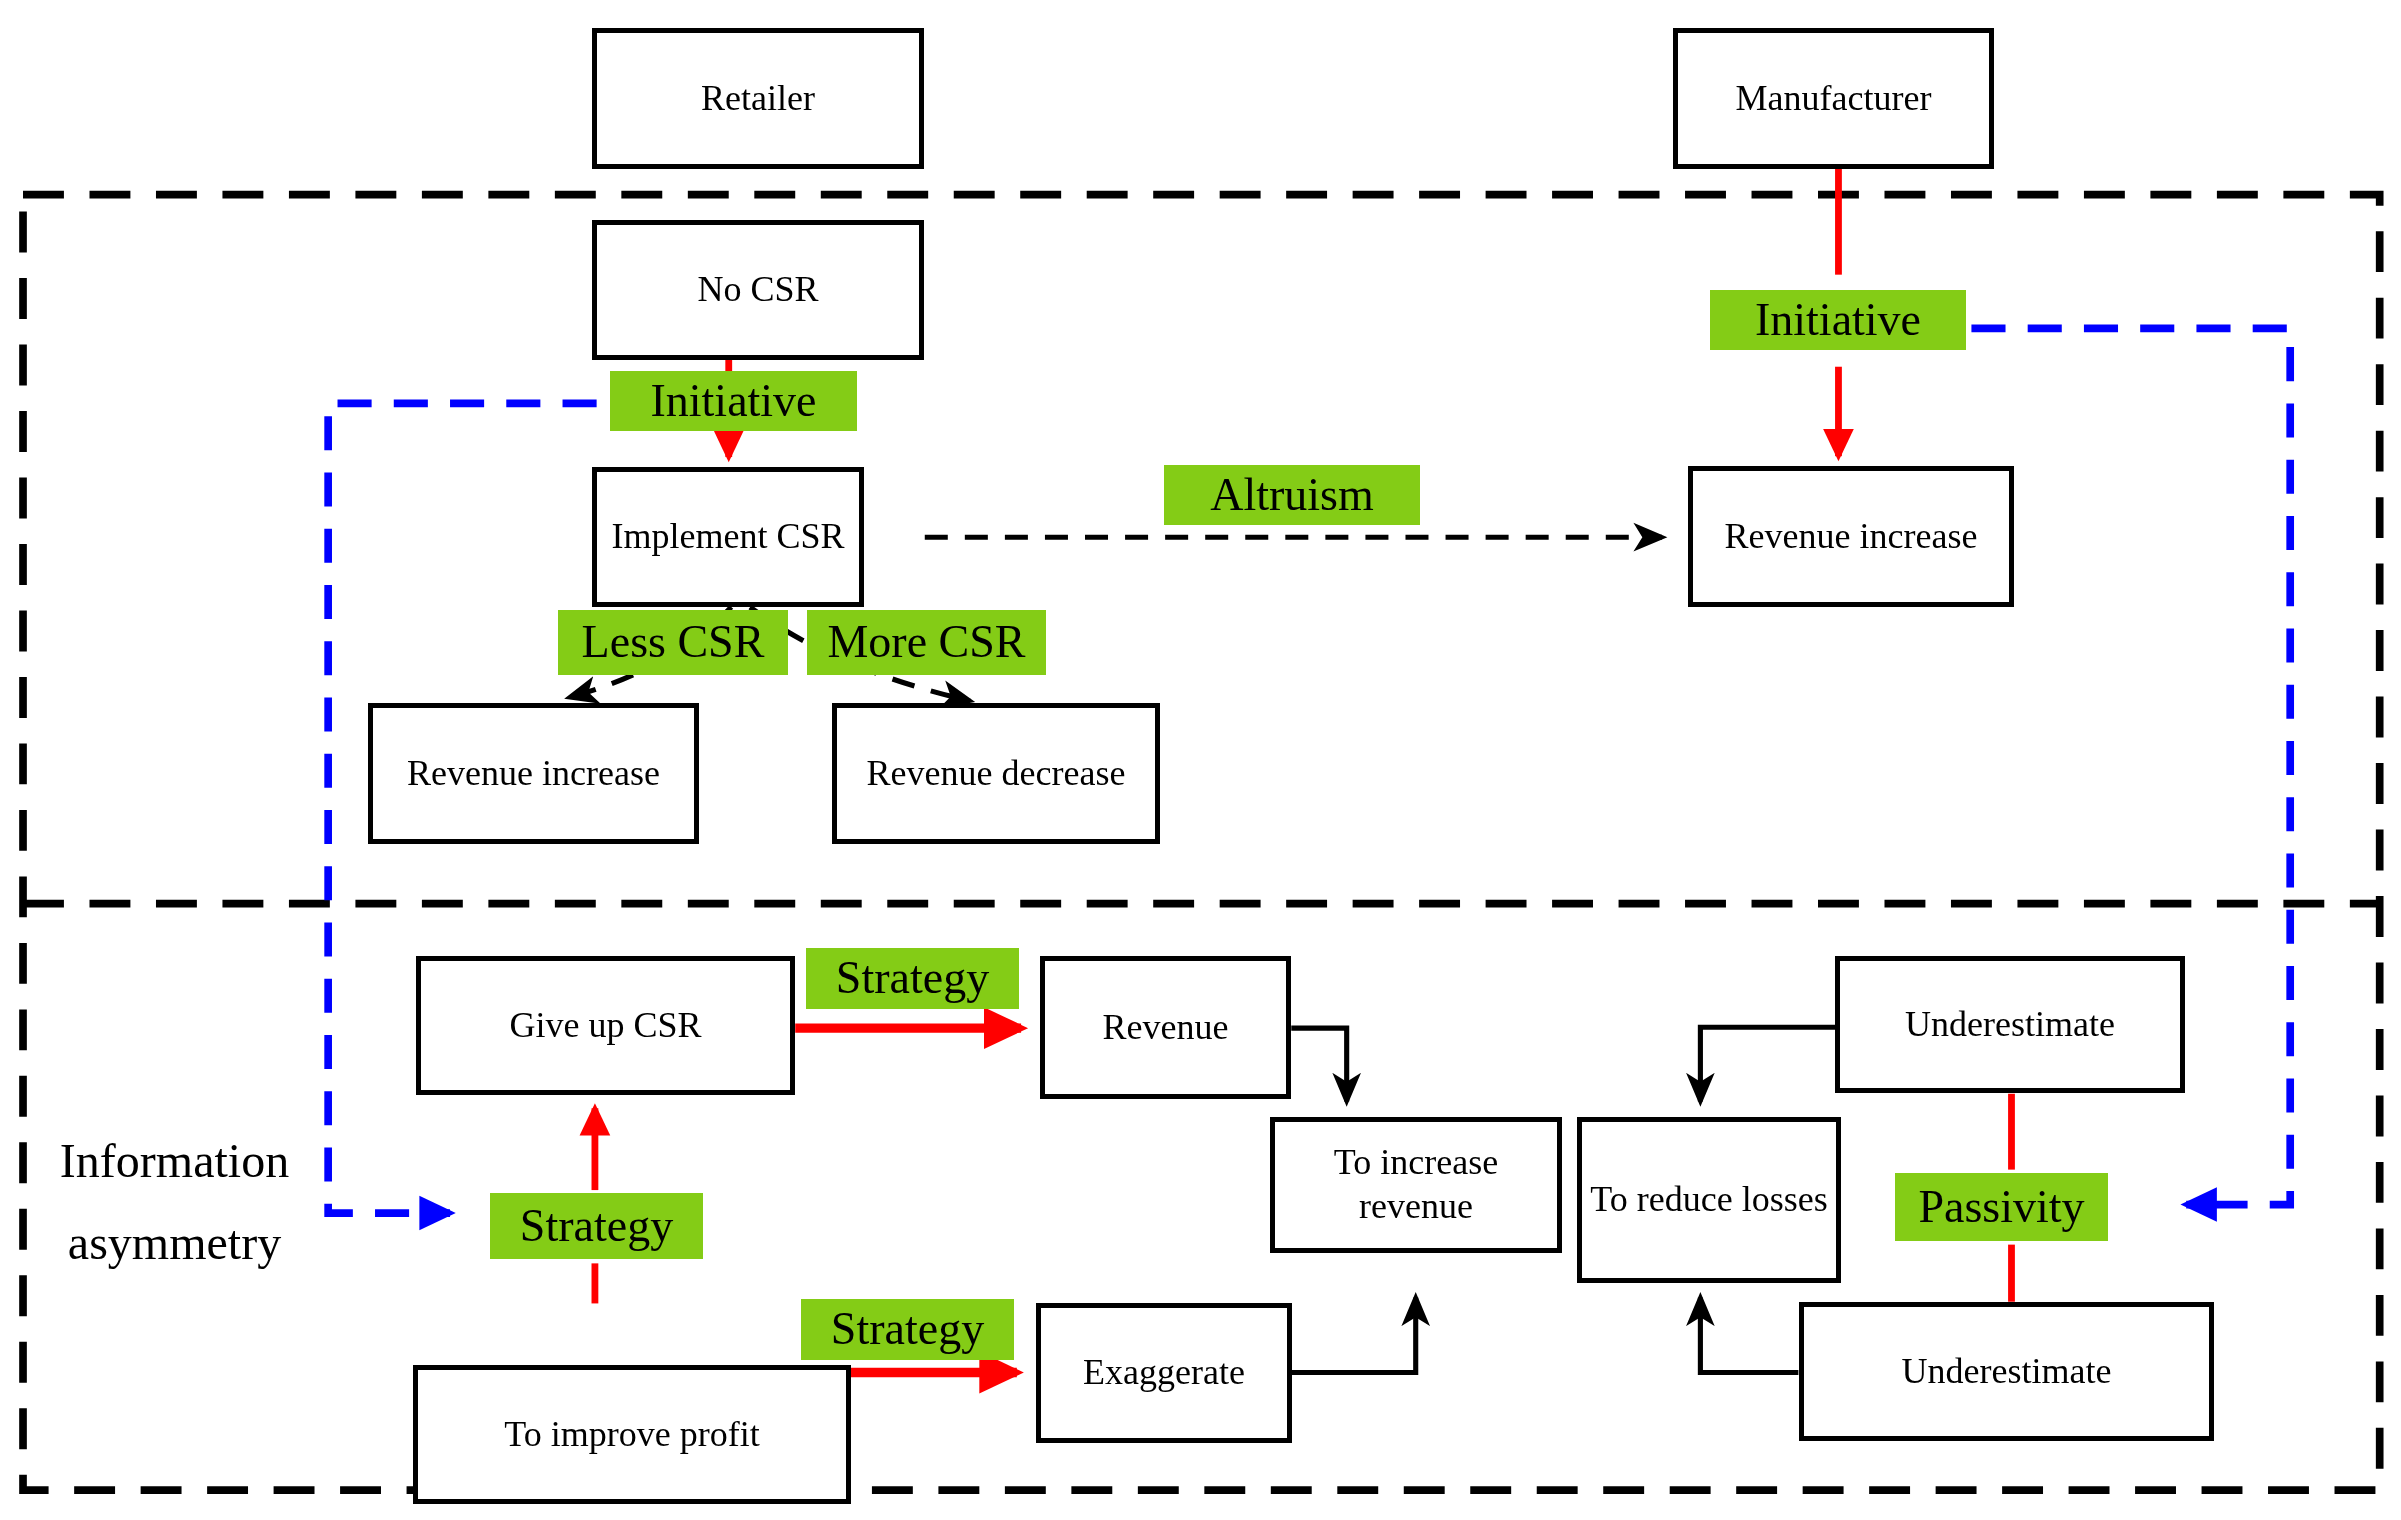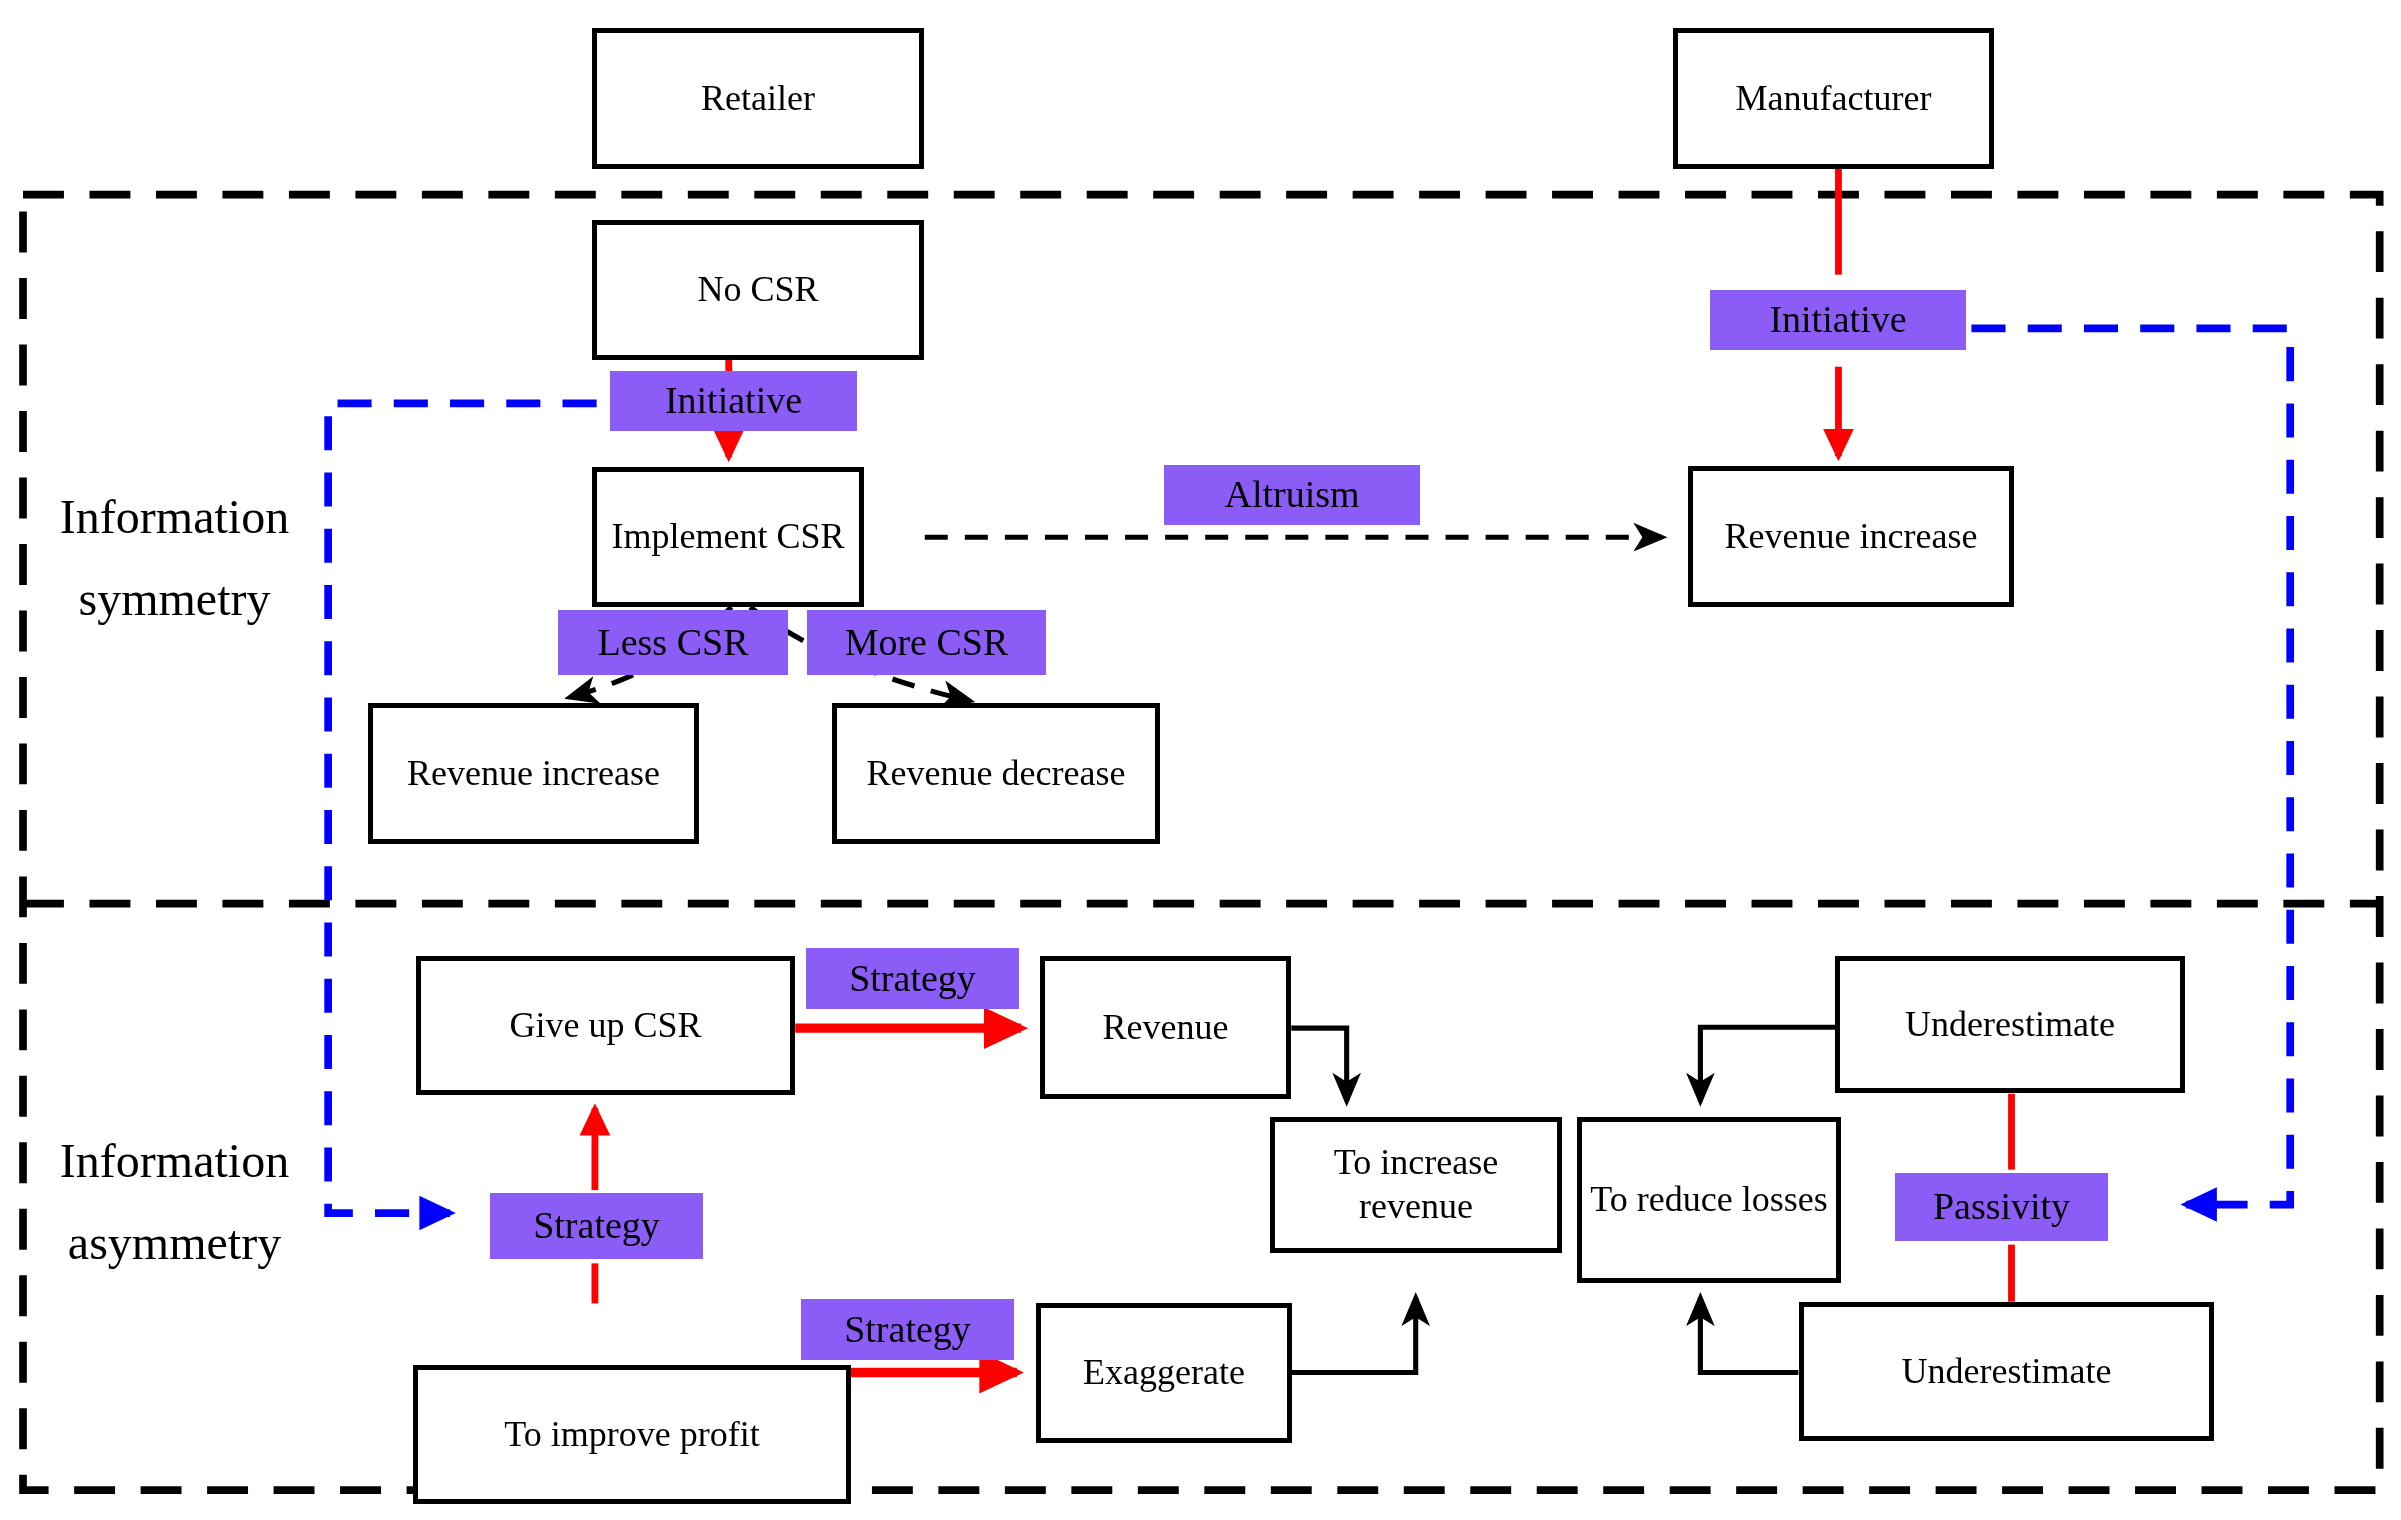--- a/index.html
+++ b/index.html
@@ -26,24 +26,24 @@
     border:5.1px solid var(--line,#000);
     background:#ffffff;
     display:flex;align-items:center;justify-content:center;
     text-align:center;
     font-size:36px;line-height:1.22;
     box-sizing:border-box;
     padding:0 6.8px;
   }
   .lbl{
     position:absolute;
-    background:#8b5cf6;
+    background:#84cc16;
     display:flex;align-items:center;justify-content:center;
     text-align:center;
-    font-size:38px;line-height:1.15;
+    font-size:46px;line-height:1.15;
   }
   .rgn{
     position:absolute;
     display:flex;align-items:center;justify-content:center;
     text-align:center;
     font-size:48px;line-height:1.7;
   }
 </style>
 </head>
 <body>
@@ -89,21 +89,20 @@
 
     <path d="M 1515,1206 L 1580,1206 L 1580,1292" class="stroke-black-solid" marker-end="url(#mb)"></path>
     <path d="M 1515,1610 L 1661,1610 L 1661,1522" class="stroke-black-solid" marker-end="url(#mb)"></path>
     <path d="M 2153,1205 L 1995,1205 L 1995,1292" class="stroke-black-solid" marker-end="url(#mb)"></path>
     <path d="M 2110,1610 L 1995,1610 L 1995,1522" class="stroke-black-solid" marker-end="url(#mb)"></path>
 
     <line x1="2360" y1="1283" x2="2360" y2="1372" class="stroke-red"></line>
     <line x1="2360" y1="1460" x2="2360" y2="1527" class="stroke-red"></line>
   </svg>
 
-  <div class="rgn" style="left:21px;top:477px;width:307px;height:162px">Information symmetry</div>
   <div class="rgn" style="left:21px;top:1121px;width:307px;height:162px">Information asymmetry</div>
 
   <div class="node" style="left:592px;top:28px;width:332px;height:141px">Retailer</div>
   <div class="node" style="left:1673px;top:28px;width:321px;height:141px">Manufacturer</div>
   <div class="node" style="left:592px;top:220px;width:332px;height:140px">No CSR</div>
   <div class="node" style="left:592px;top:467px;width:272px;height:140px">Implement CSR</div>
   <div class="node" style="left:1688px;top:466px;width:326px;height:141px">Revenue increase</div>
   <div class="node" style="left:368px;top:703px;width:331px;height:141px">Revenue increase</div>
   <div class="node" style="left:832px;top:703px;width:328px;height:141px">Revenue decrease</div>
   <div class="node" style="left:416px;top:956px;width:379px;height:139px">Give up CSR</div>

